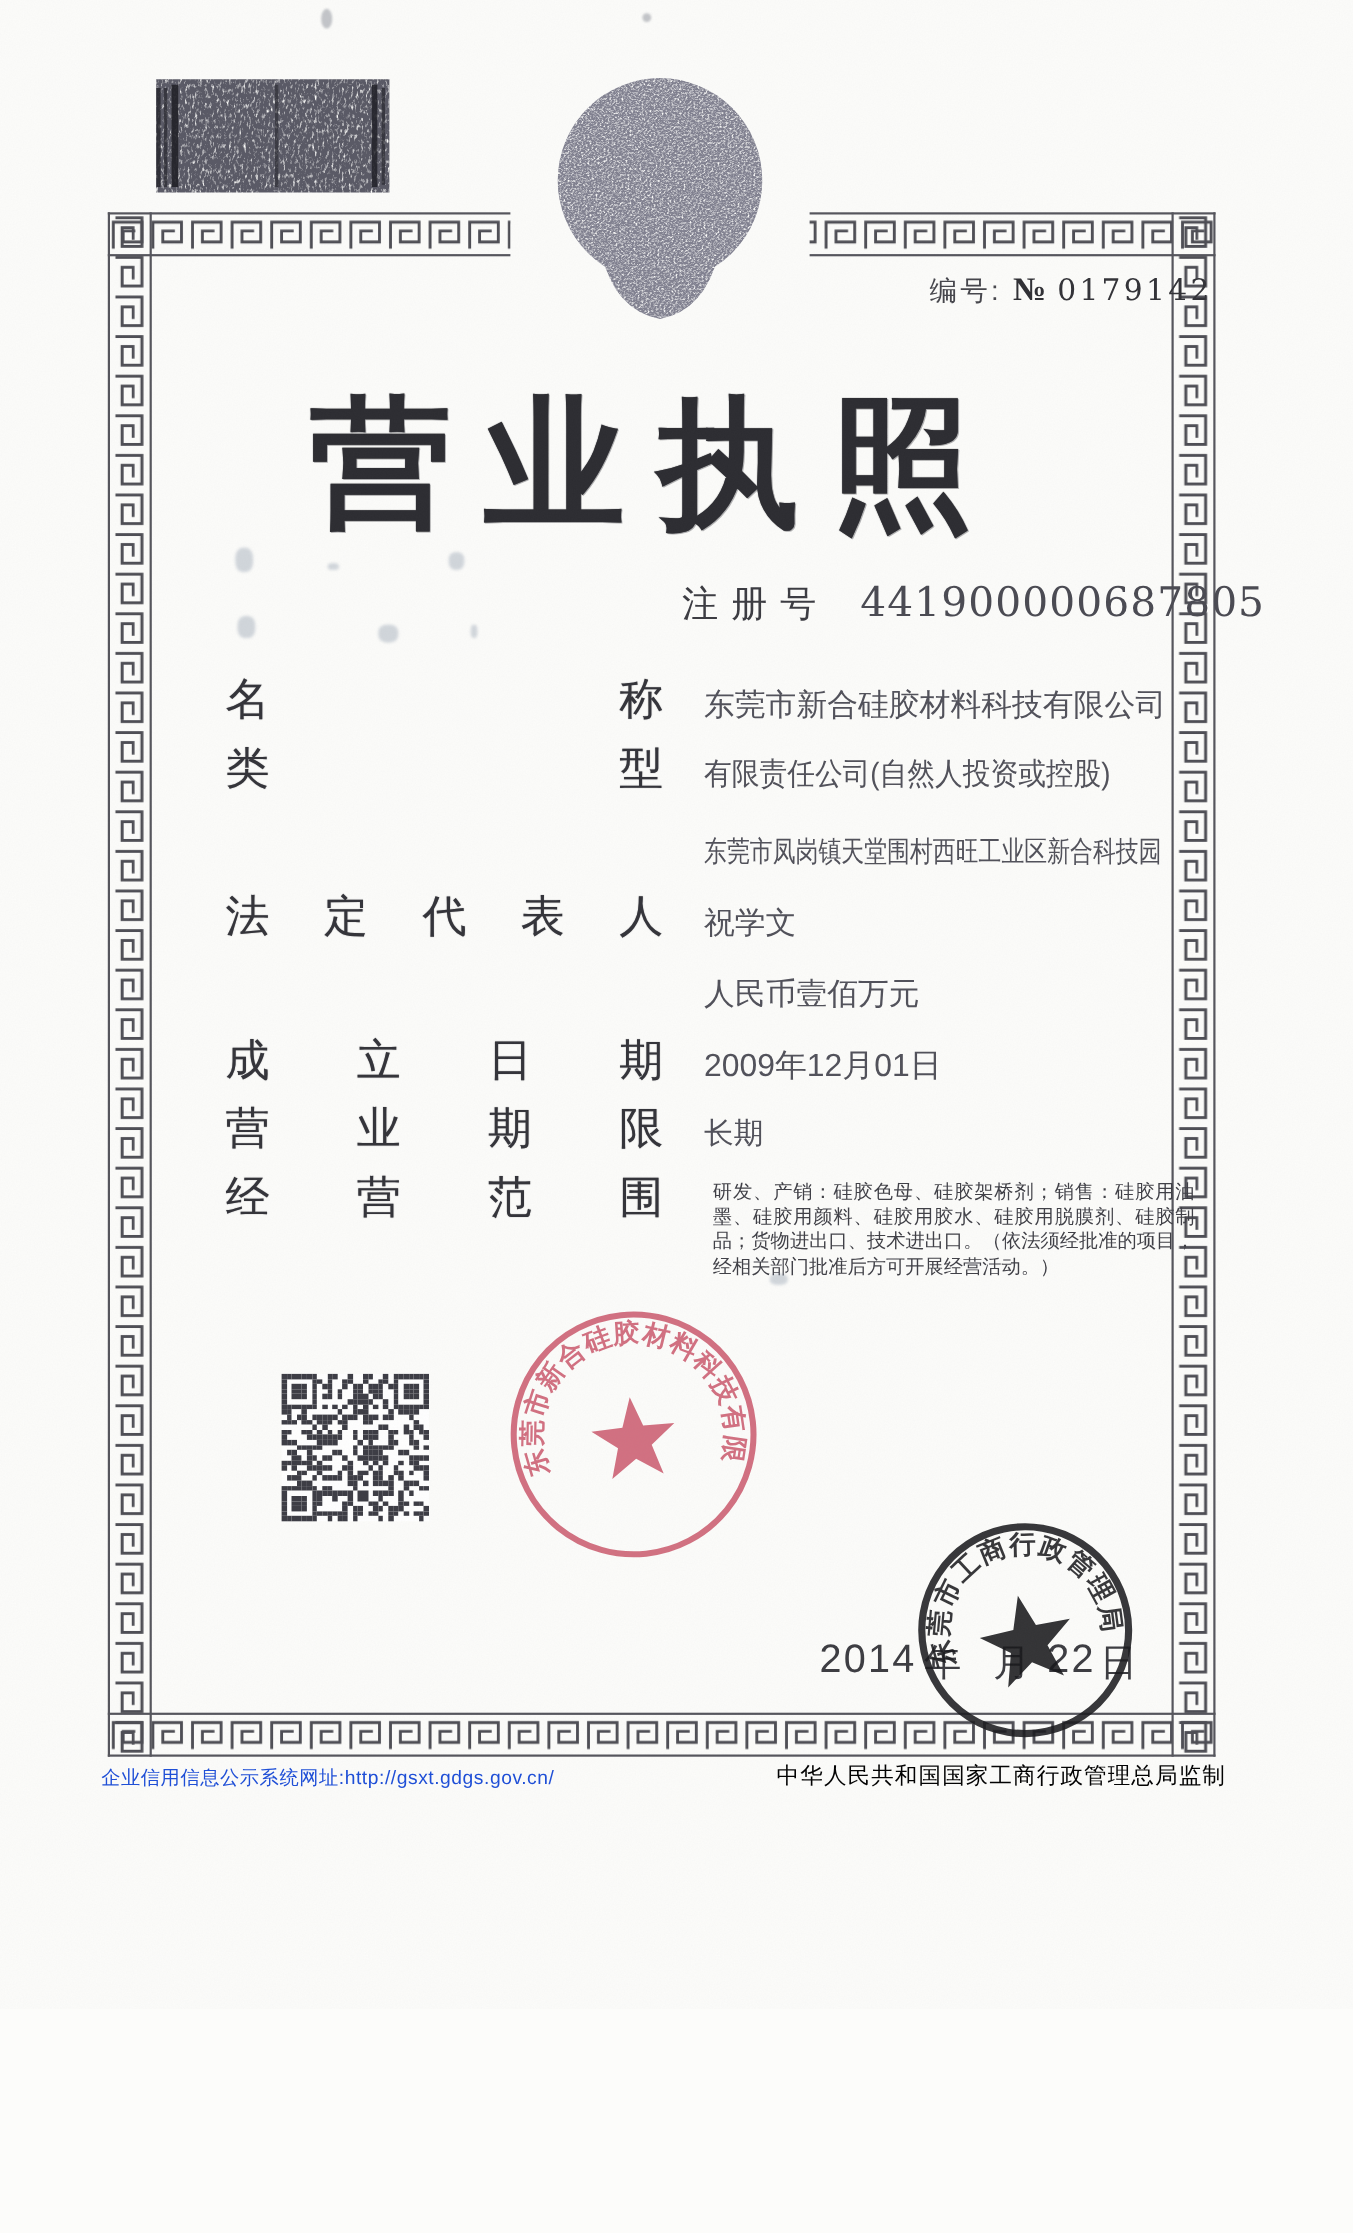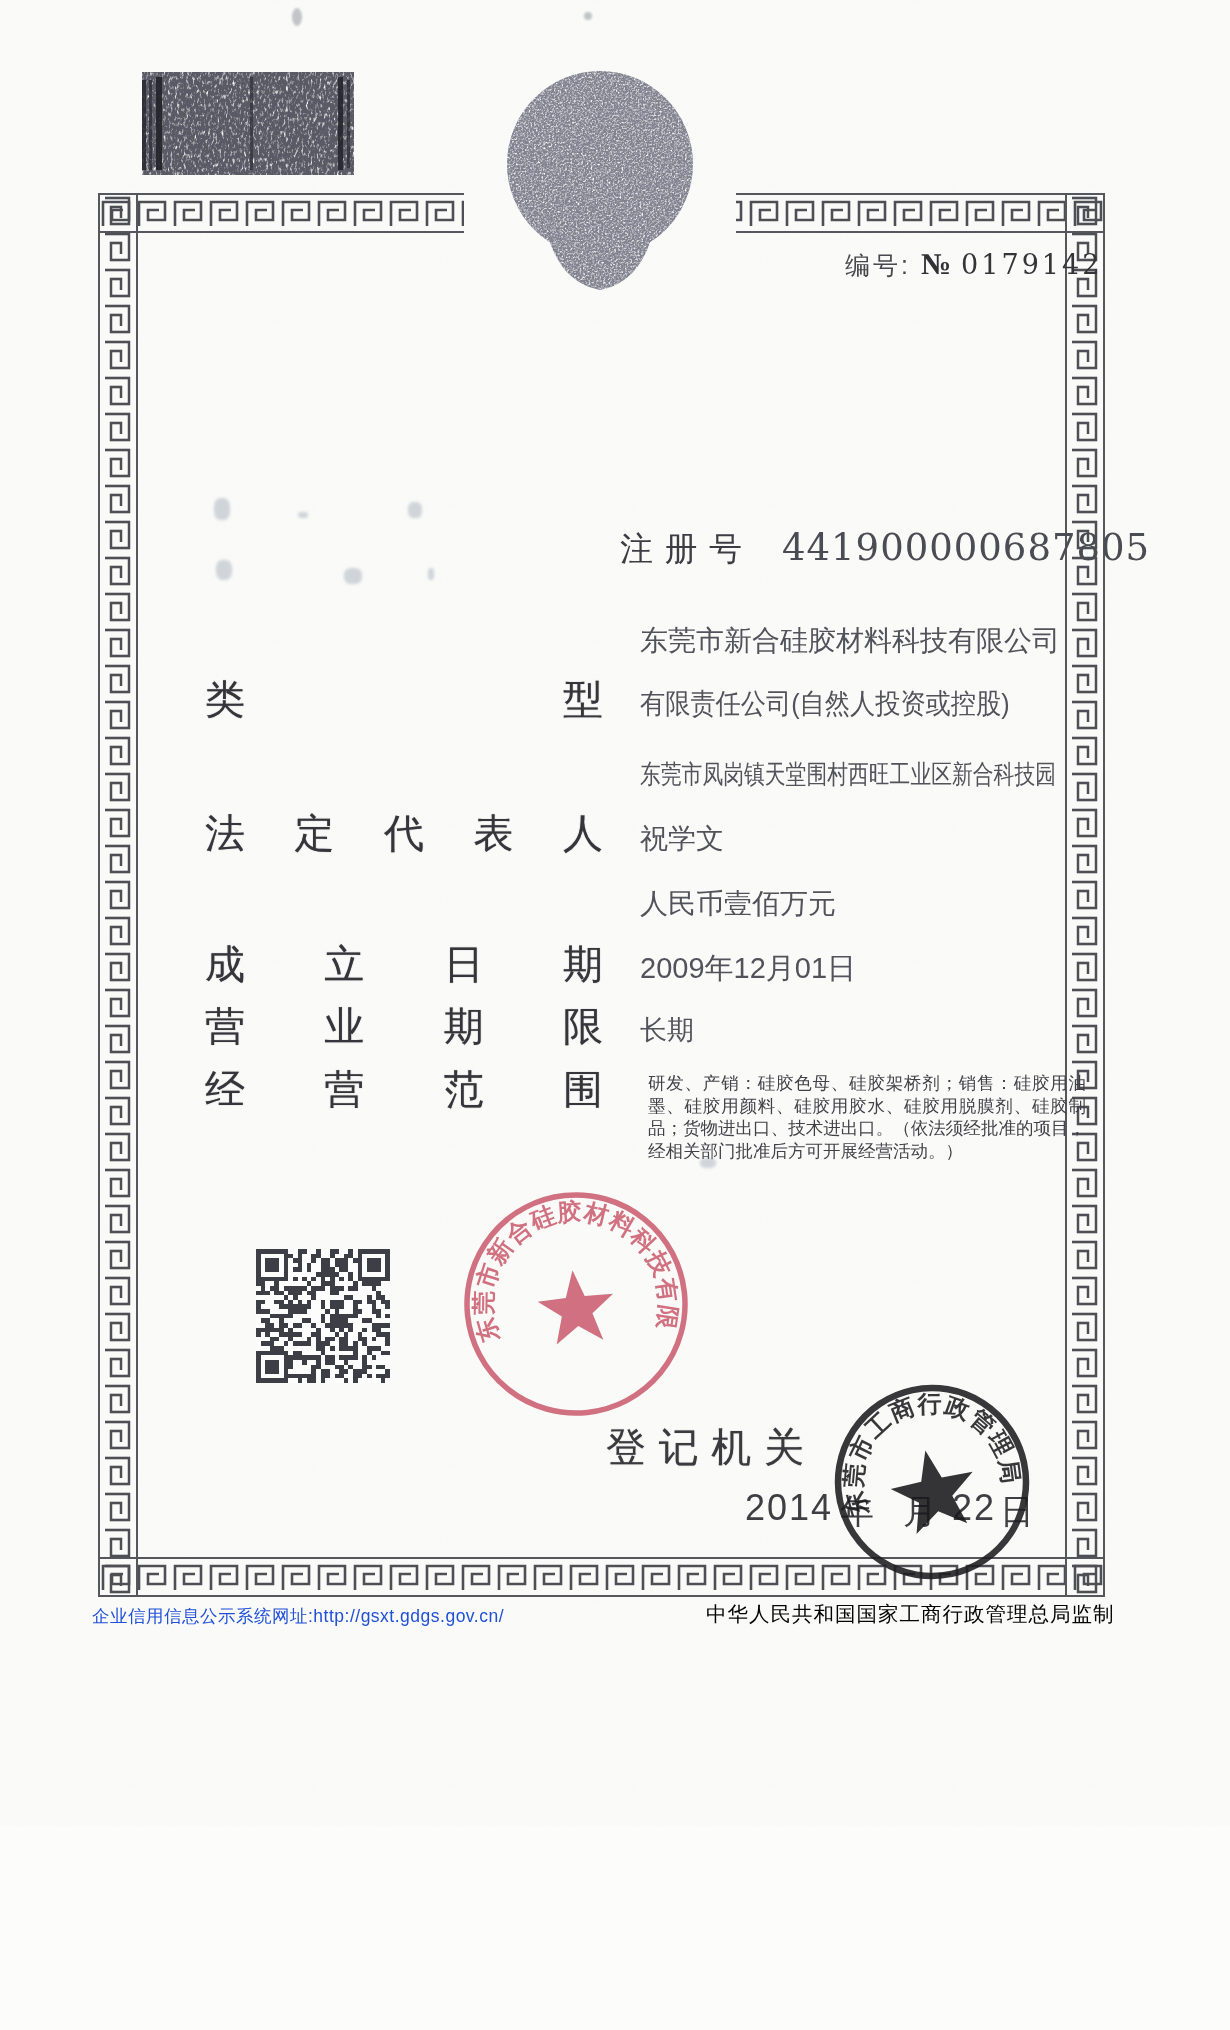--- a/index.html
+++ b/index.html
@@ -139,33 +139,35 @@
 
   <div class="speck" style="left:292px;top:8px;width:10px;height:18px"></div>
   <div class="speck" style="left:584px;top:12px;width:8px;height:8px"></div>
 
   <div class="serial abs" style="left:845px;top:247px">
     <span class="lab">编号:</span>
     <span class="no">№</span>
     <span class="num">0179142</span>
   </div>
 
+  <div class="license-title abs" style="left:282px;top:336px">营业执照</div>
 
   <div class="regno abs" style="left:620px;top:526px">
     <span class="lab">注册号</span>
     <span class="val">441900000687805</span>
   </div>
 
   <div class="ghost" style="left:214px;top:498px;width:16px;height:22px"></div>
   <div class="ghost" style="left:298px;top:512px;width:10px;height:6px"></div>
   <div class="ghost" style="left:408px;top:502px;width:14px;height:16px"></div>
   <div class="ghost" style="left:216px;top:560px;width:16px;height:20px"></div>
   <div class="ghost" style="left:344px;top:568px;width:18px;height:16px"></div>
   <div class="ghost" style="left:428px;top:568px;width:6px;height:12px"></div>
 
+  <div class="flabel" style="top:613px">名称</div>
   <div class="fvalue" style="top:622px">东莞市新合硅胶材料科技有限公司</div>
 
   <div class="flabel" style="top:676px">类型</div>
   <div class="fvalue" style="top:685px;transform:scaleX(.9)">有限责任公司(自然人投资或控股)</div>
 
   <div class="fvalue" style="top:757px;font-size:26px;transform:scaleX(.8)">东莞市凤岗镇天堂围村西旺工业区新合科技园</div>
 
   <div class="flabel" style="top:810px">法定代表人</div>
   <div class="fvalue" style="top:820px">祝学文</div>
 
@@ -1032,21 +1034,20 @@
       <path id="arcRed" d="M -78.9 28.7 A 84 84 0 1 1 78.9 28.7" fill="none"></path>
       <text font-size="24" font-weight="700" fill="#c23b52" letter-spacing="1" font-family="Liberation Sans, sans-serif">
         <textPath href="#arcRed" startOffset="2">东莞市新合硅胶材料科技有限公司</textPath>
       </text>
       <g transform="translate(0,6) scale(0.95)">
         <path d="M0,-42 L10,-13.8 L39.9,-13 L16.2,5.3 L24.7,34 L0,17 L-24.7,34 L-16.2,5.3 L-39.9,-13 L-10,-13.8 Z" fill="#c23b52"></path>
       </g>
     </g>
   </svg>
 
-  <div class="registrar-label">登记机关</div>
 
   <div class="date-part num" style="left:745px;top:1487px">2014</div>
   <div class="date-part" style="left:840px;top:1489px">年</div>
   <div class="date-part" style="left:903px;top:1489px">月</div>
   <div class="date-part num" style="left:952px;top:1487px">22</div>
   <div class="date-part" style="left:1000px;top:1489px">日</div>
 
   <svg class="seal" style="left:822px;top:1372px" width="220" height="220" viewBox="-110 -110 220 220">
     <g opacity=".88" transform="rotate(-12)">
       <circle r="94" fill="none" stroke="#1b1b1e" stroke-width="6.5"></circle>

